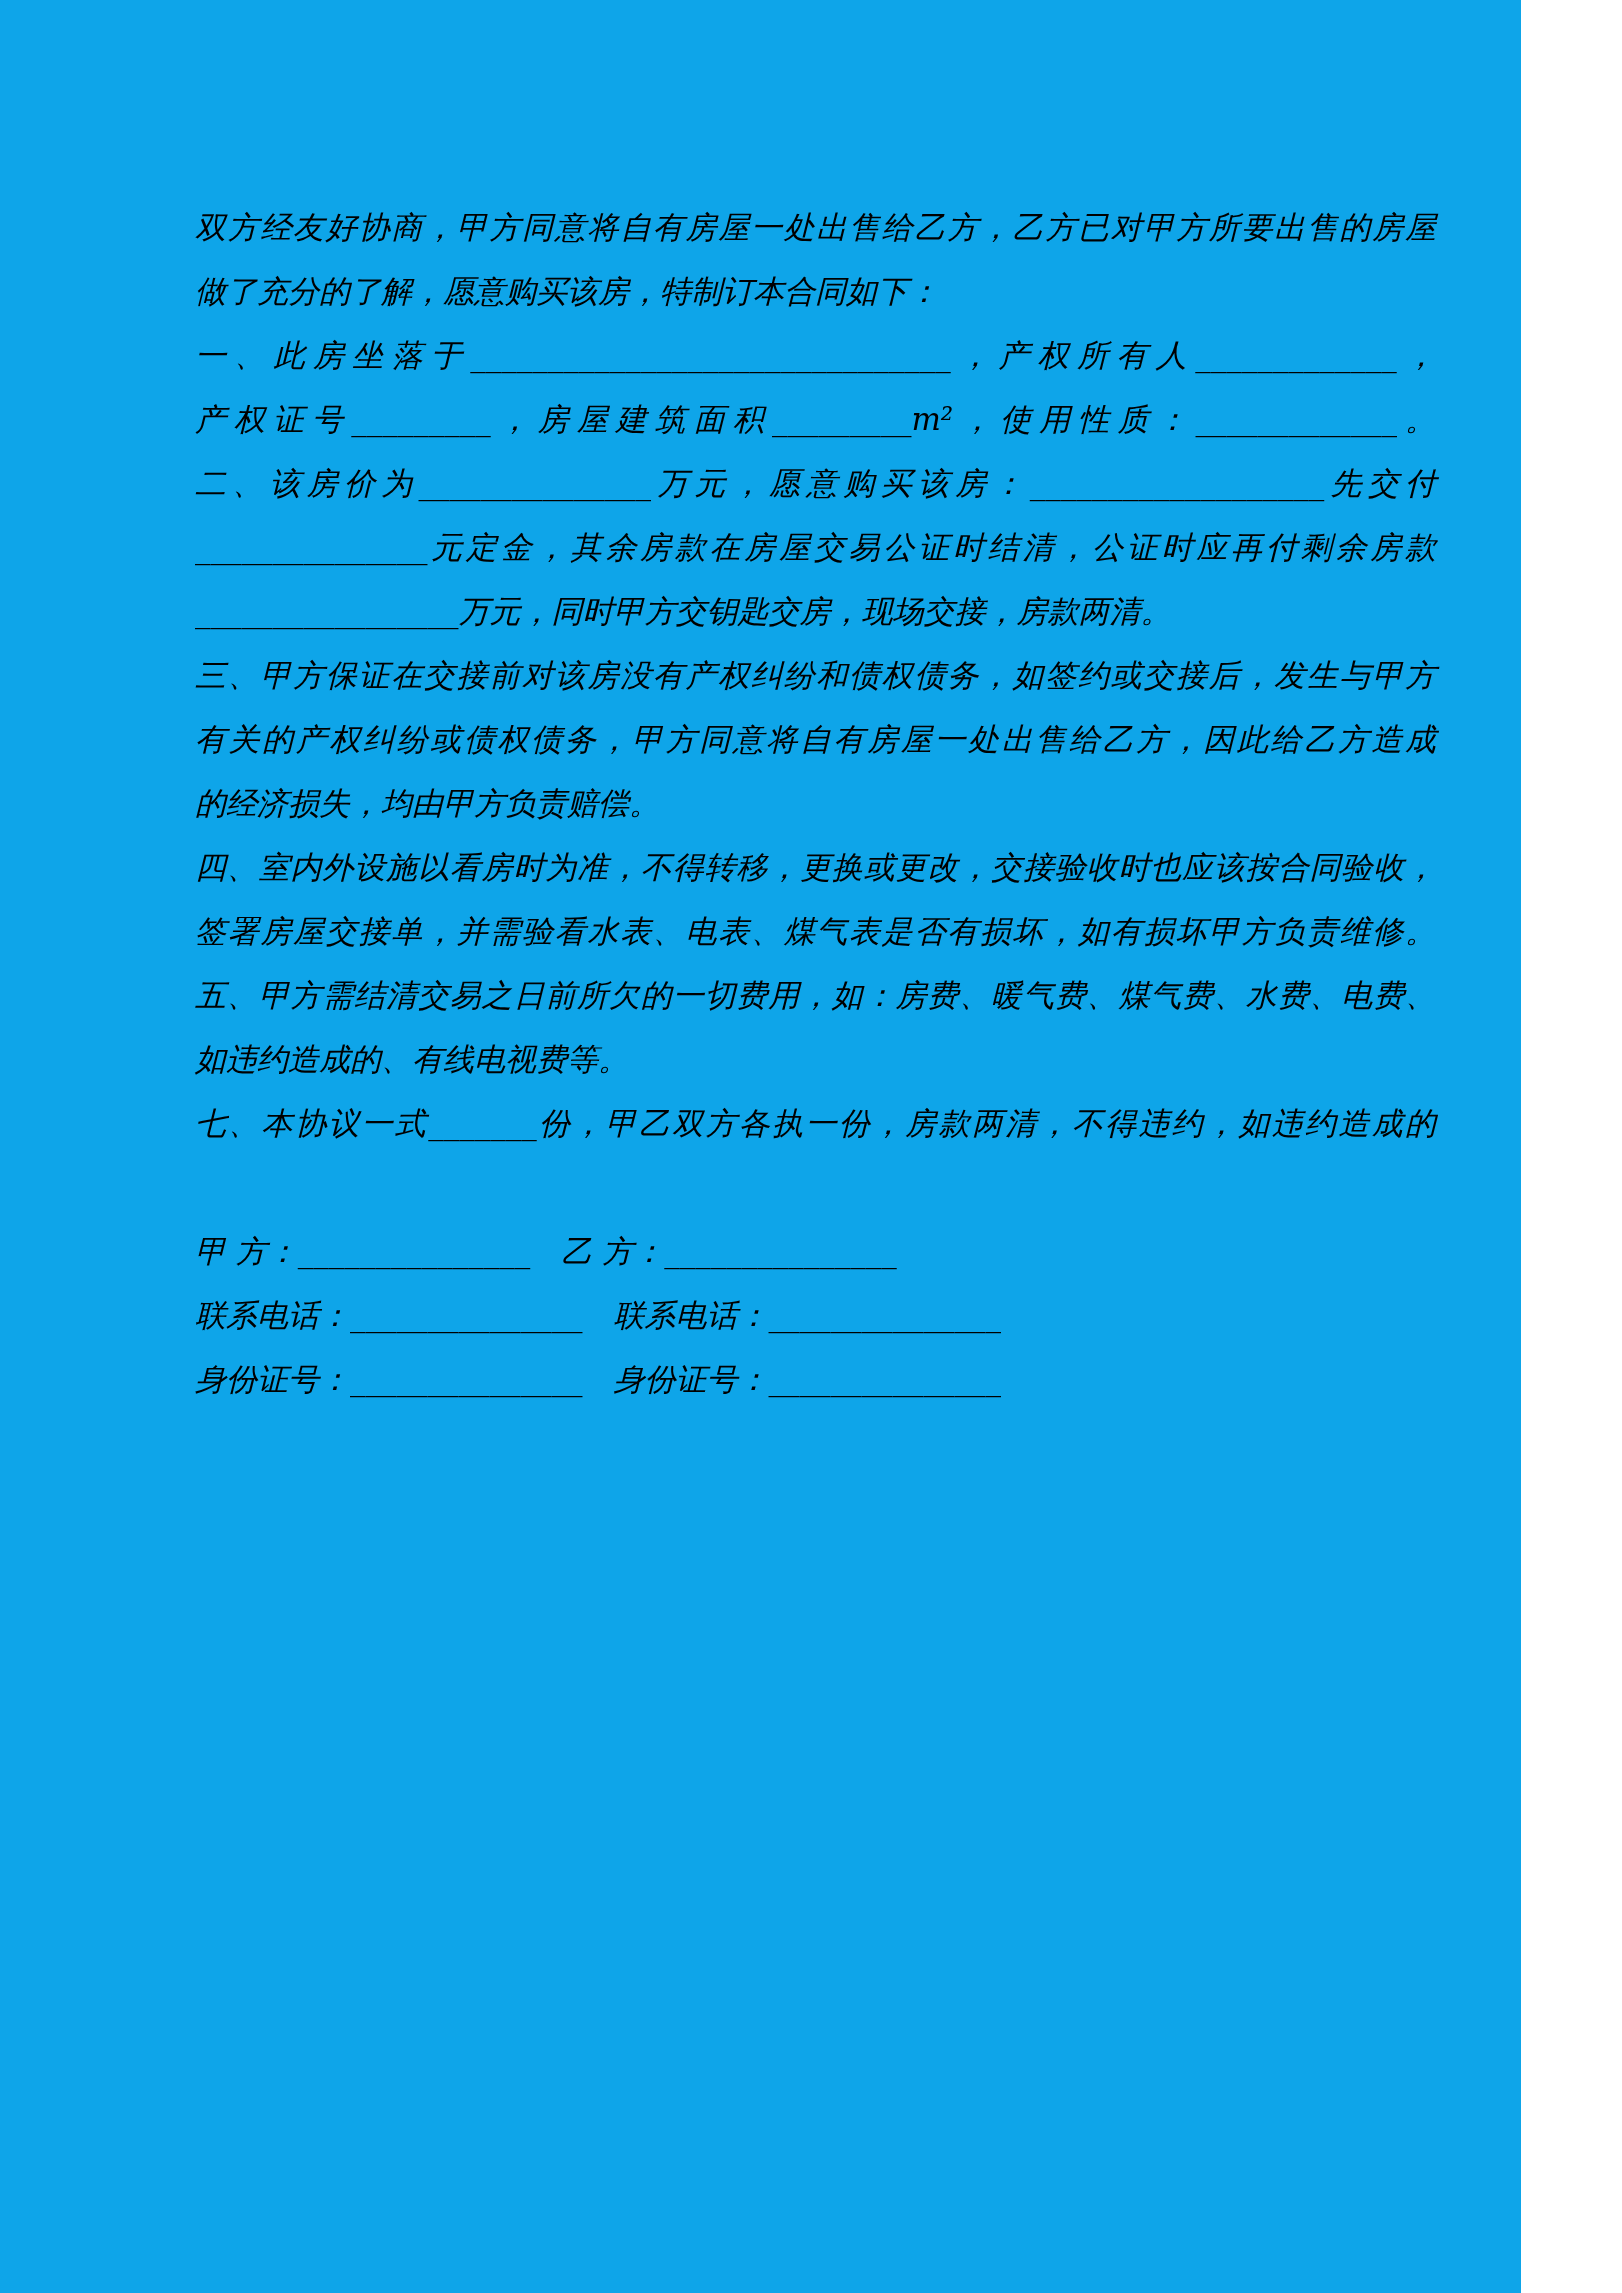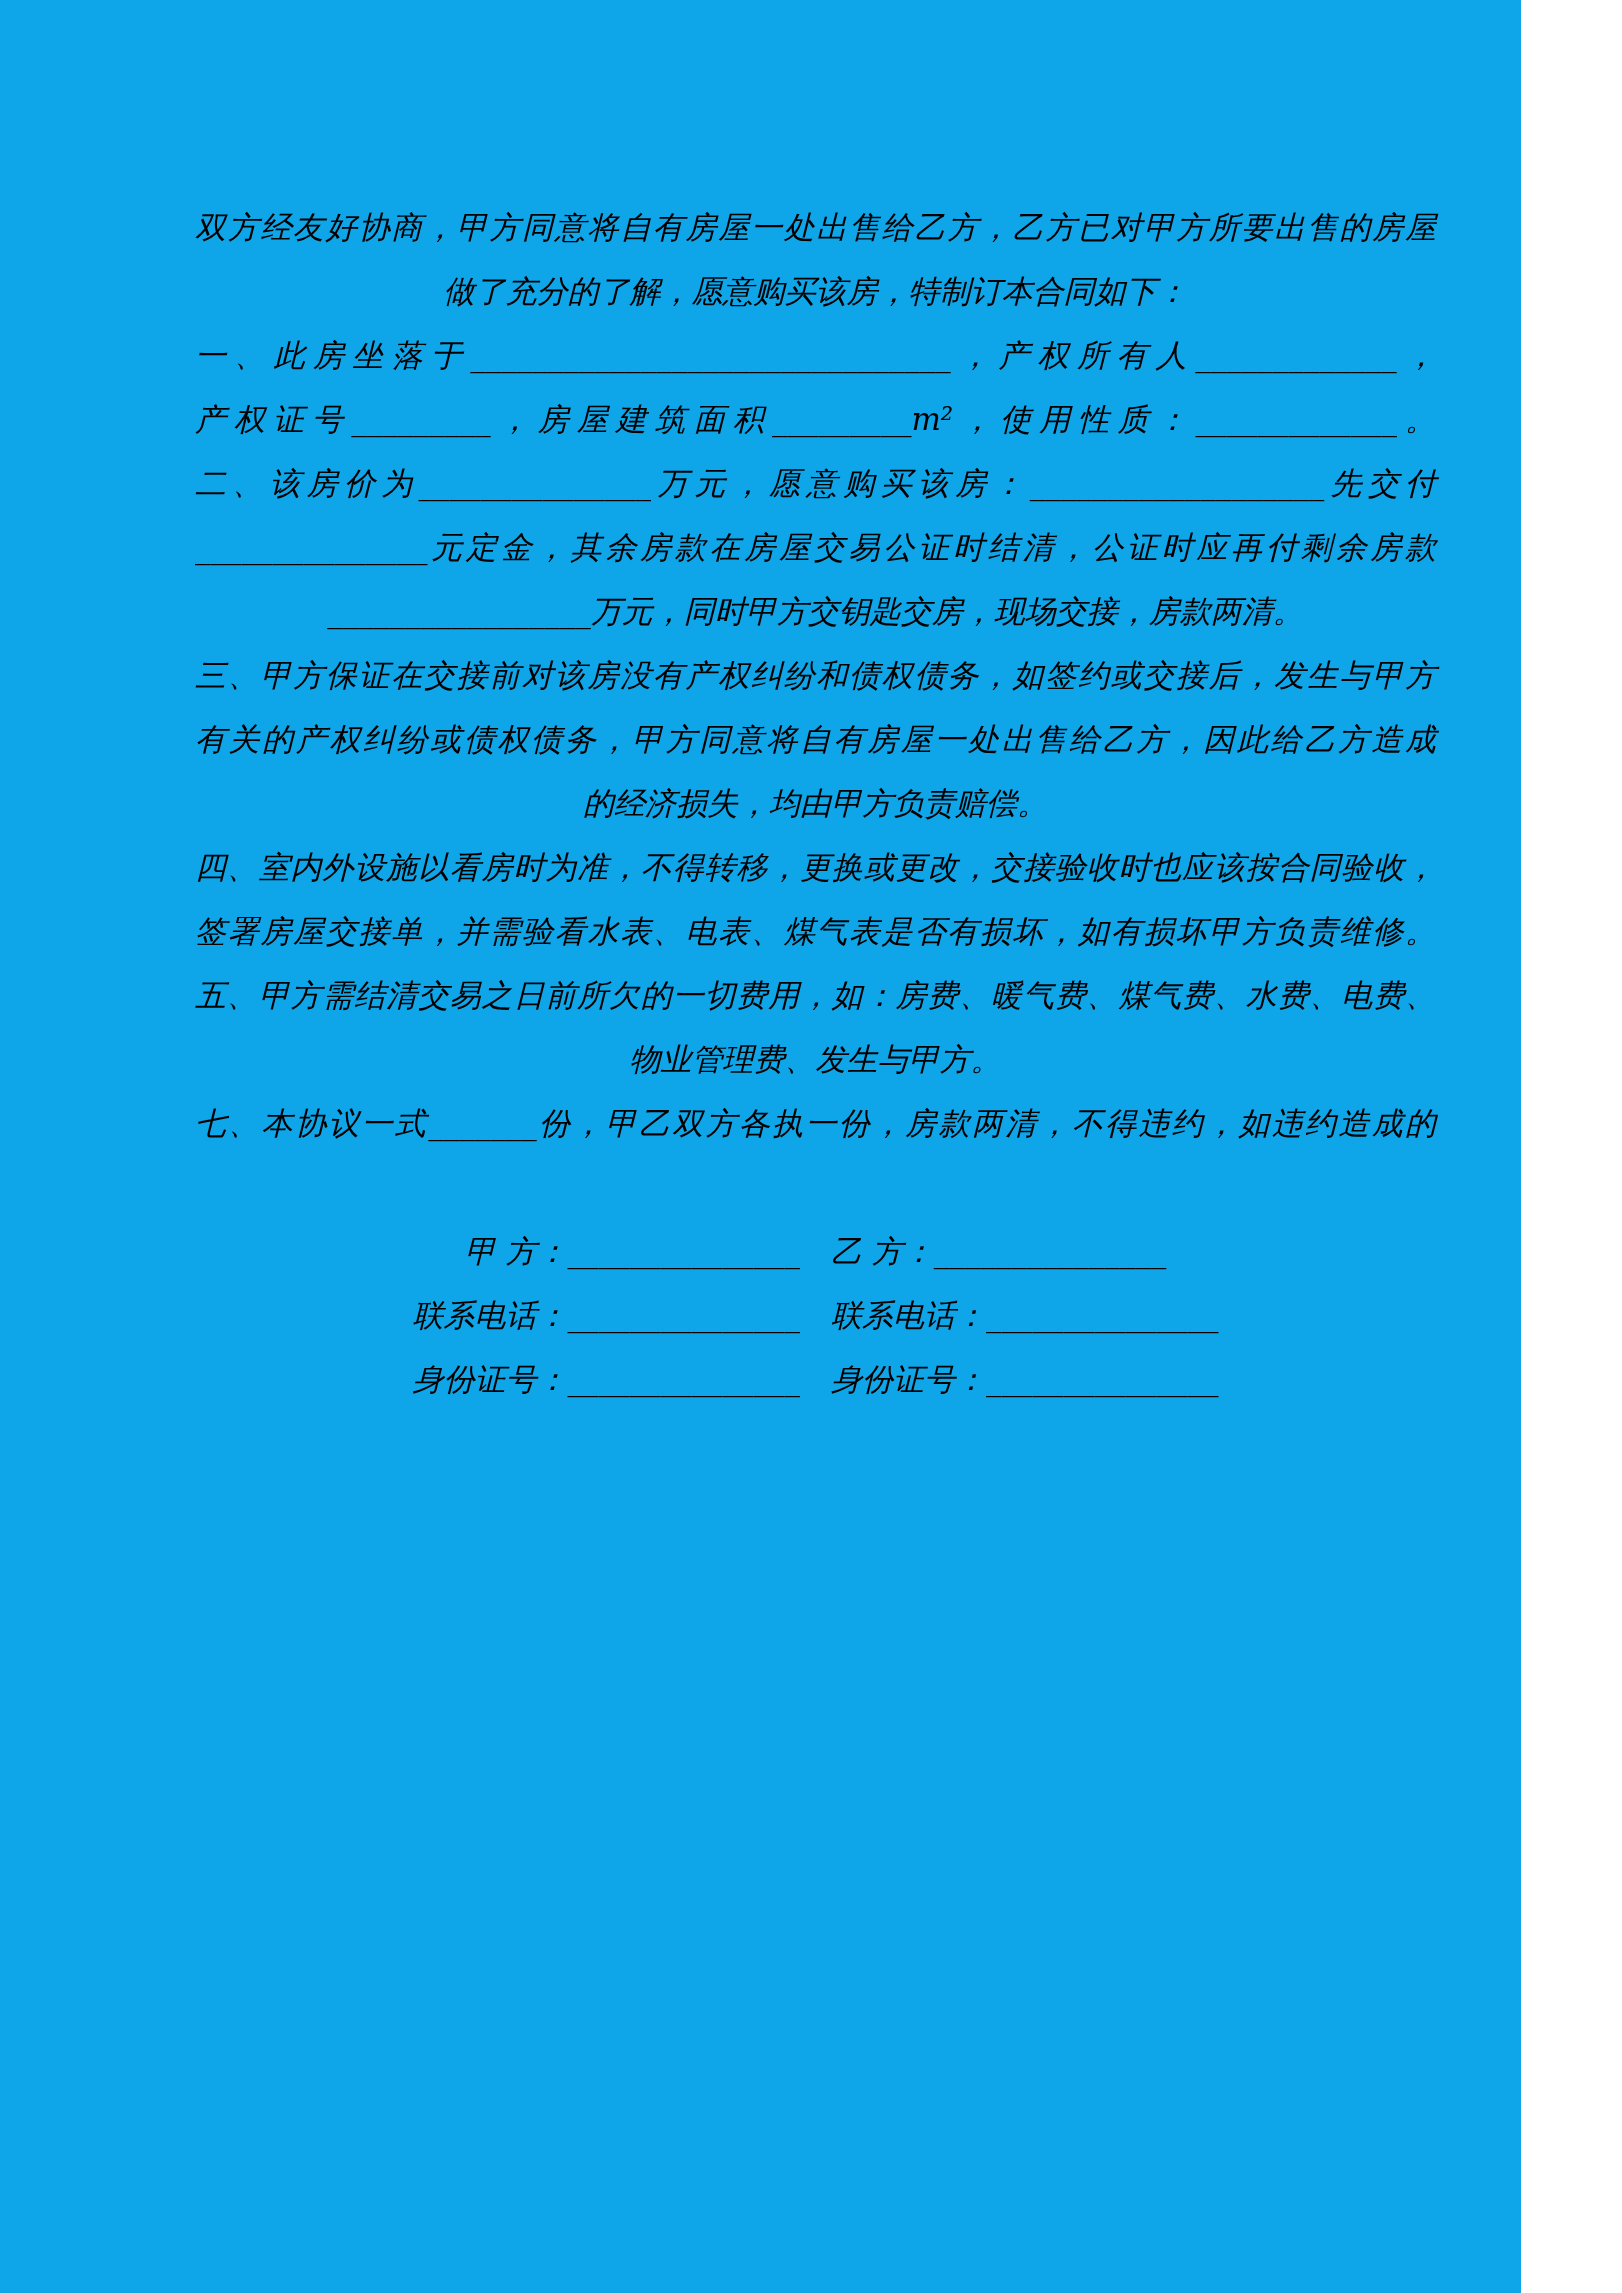--- a/index.html
+++ b/index.html
@@ -22,21 +22,21 @@
     left: 195px;
     top: 195px;
     width: 1241px;
   }
   .line {
     margin: 0;
     padding: 0;
     font-size: 31px;
     line-height: 64px;
     min-height: 64px;
-    text-align: center;
+    text-align: left;
     word-break: break-all;
   }
   .line.justify {
     text-align: justify;
     text-align-last: justify;
   }
   .footer {
     position: absolute;
     top: 2124px;
     left: 0;
@@ -58,21 +58,21 @@
       <p class="line justify">产权证号_________，房屋建筑面积_________m²，使用性质：_____________。</p>
       <p class="line justify">二、该房价为_______________万元，愿意购买该房：___________________先交付</p>
       <p class="line justify">_______________元定金，其余房款在房屋交易公证时结清，公证时应再付剩余房款</p>
       <p class="line">_________________万元，同时甲方交钥匙交房，现场交接，房款两清。</p>
       <p class="line justify">三、甲方保证在交接前对该房没有产权纠纷和债权债务，如签约或交接后，发生与甲方</p>
       <p class="line justify">有关的产权纠纷或债权债务，甲方同意将自有房屋一处出售给乙方，因此给乙方造成</p>
       <p class="line">的经济损失，均由甲方负责赔偿。</p>
       <p class="line justify">四、室内外设施以看房时为准，不得转移，更换或更改，交接验收时也应该按合同验收，</p>
       <p class="line justify">签署房屋交接单，并需验看水表、电表、煤气表是否有损坏，如有损坏甲方负责维修。</p>
       <p class="line justify">五、甲方需结清交易之日前所欠的一切费用，如：房费、暖气费、煤气费、水费、电费、</p>
-      <p class="line">物业管理费、发生与甲方。</p>
+      <p class="line">如违约造成的、有线电视费等。</p>
       <p class="line justify">七、本协议一式_______份，甲乙双方各执一份，房款两清，不得违约，如违约造成的</p>
       <p class="line"></p>
       <p class="line">甲 方：_______________　乙 方：_______________</p>
       <p class="line">联系电话：_______________　联系电话：_______________</p>
       <p class="line">身份证号：_______________　身份证号：_______________</p>
     </div>
 </div>
 
 
 </body></html>

